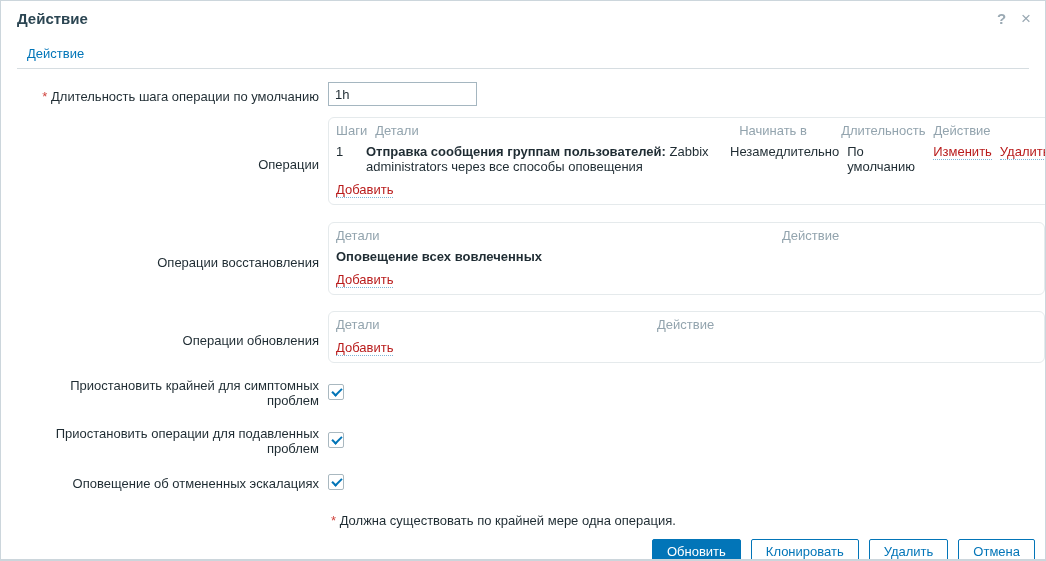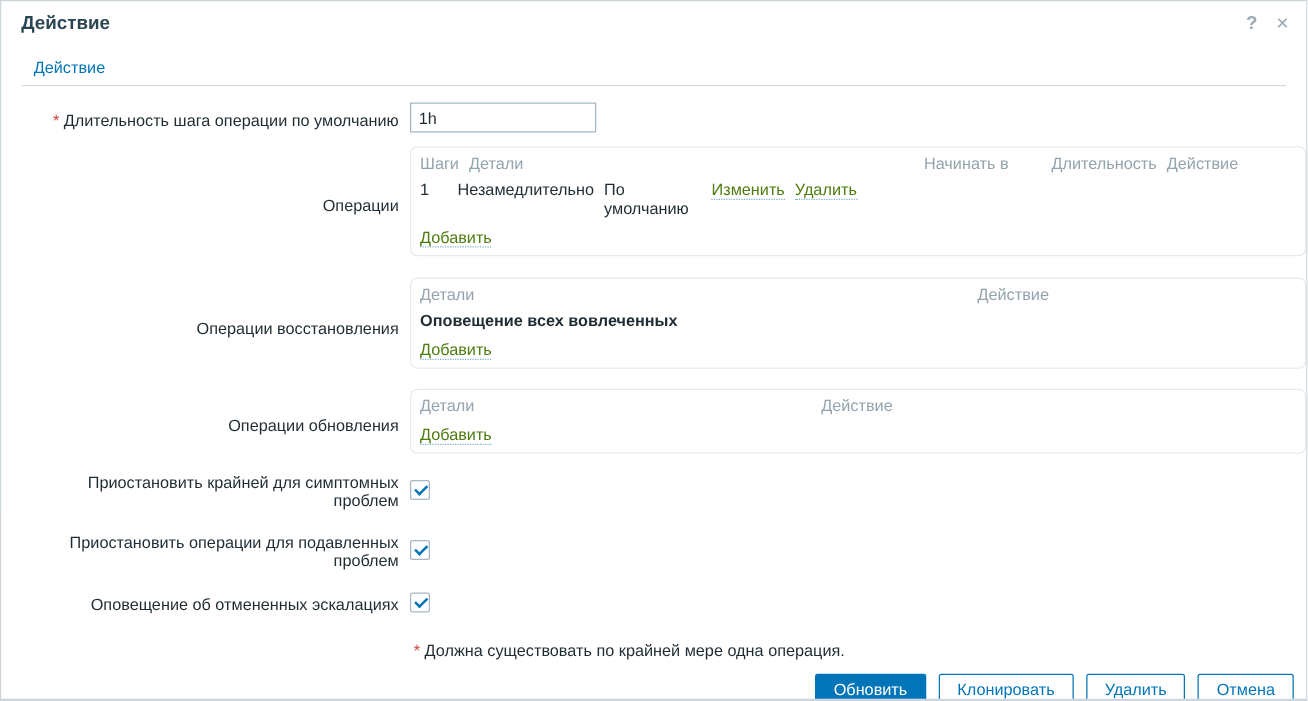--- a/index.html
+++ b/index.html
@@ -97,21 +97,21 @@
   .c-dur     { flex: 0 0 86px; }
   .c-act     { flex: 1; }
   
   .c-details-r { flex: 0 0 446px; }
   .c-act-r     { flex: 1; }
   
   .c-details-u { flex: 0 0 321px; }
   .c-act-u     { flex: 1; }
   .b { font-weight: bold; }
   .link {
-    color: #4d7c0f;
+    color: #b91c1c;
     text-decoration: none;
     cursor: pointer;
     white-space: nowrap;
   }
   .link.dotted { border-bottom: 1px dotted #7fb4d6; }
   .act-link { margin-right: 8px; }
   .add-row { padding: 5px 7px 3px 7px; }
   
   .cb-row { margin-bottom: 17px; }
   .checkbox {
@@ -188,20 +188,23 @@
       <div class="row-control obj-table">
         <div class="t-row t-head">
           <div class="t-cell c-steps">Шаги</div>
           <div class="t-cell c-details">Детали</div>
           <div class="t-cell c-start">Начинать в</div>
           <div class="t-cell c-dur">Длительность</div>
           <div class="t-cell c-act">Действие</div>
         </div>
         <div class="t-row">
           <div class="t-cell c-steps">1</div>
+          <div class="t-cell c-details">
+            <span class="b">Отправка сообщения группам пользователей:</span><span> Zabbix administrators через все способы оповещения</span>
+          </div>
           <div class="t-cell c-start">Незамедлительно</div>
           <div class="t-cell c-dur">По умолчанию</div>
           <div class="t-cell c-act">
             <a class="link dotted act-link">Изменить</a><a class="link dotted">Удалить</a>
           </div>
         </div>
         <div class="add-row">
           <a class="link dotted">Добавить</a>
         </div>
       </div>

